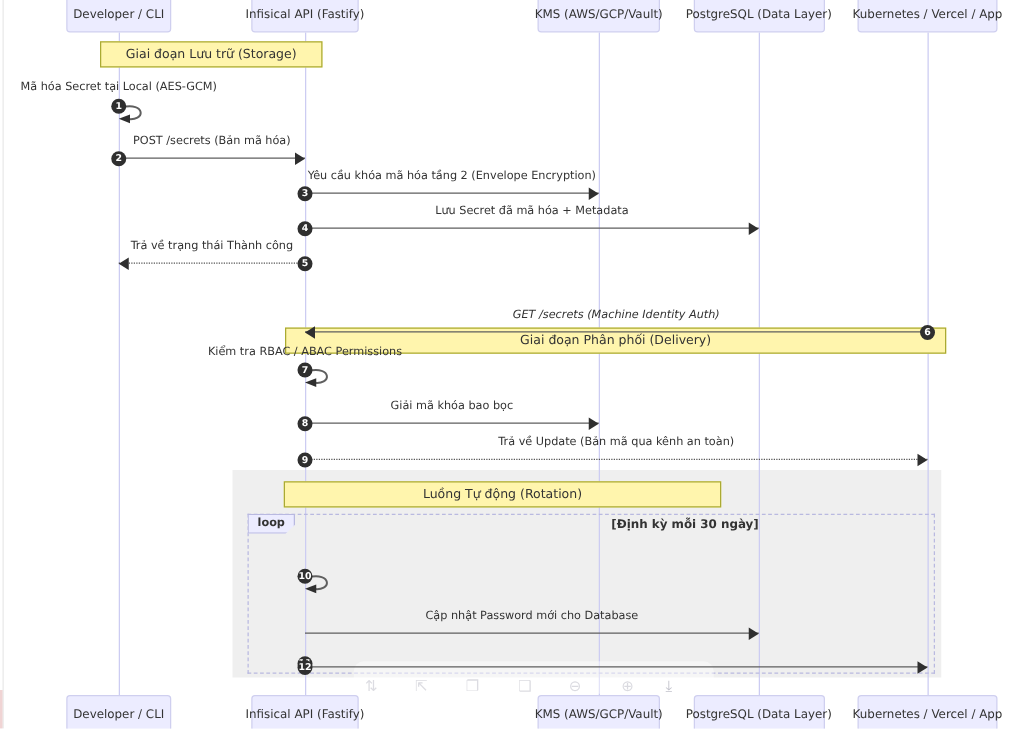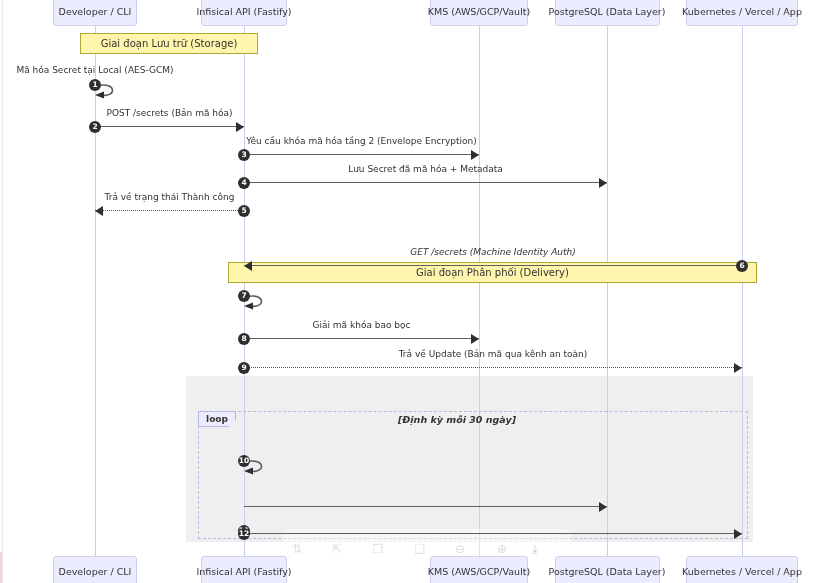--- a/index.html
+++ b/index.html
@@ -32,22 +32,22 @@
   }
   .self-arc{position:absolute;}
   .bg-rect{position:absolute;}
   .loop-frame{position:absolute;}
   .loop-tab{
     position:absolute;display:flex;align-items:center;justify-content:center;
     font-size:9px;font-weight:600;color:#333;
     clip-path:polygon(0 0,100% 0,100% 55%,80% 100%,0 100%);
   }
   .loop-cond{
-    position:absolute;width:300px;text-align:center;font-size:9.5px;
-    font-weight:600;color:#333;white-space:nowrap;font-style:italic;
+    position:absolute;width:300px;text-align:right;font-size:9.5px;
+    font-weight:600;color:#333;white-space:nowrap;
   }
   .ghost-bar{position:absolute;border-radius:8px;}
   .ghost-icon{
     position:absolute;width:18px;height:18px;display:flex;align-items:center;justify-content:center;
     font-size:12px;color:#8f8fa0;cursor:pointer;
   }
   .edge-line{position:absolute;}
 </style>
 </head>
 <body>
@@ -67,20 +67,21 @@
     <div class="ghost-bar" style="left: 283px; top: 529px; width: 288px; height: 26px; background: rgba(255, 255, 255, 0.45);"></div>
     <div class="ghost-icon" style="left: 288px; top: 540px; opacity: 0.3;">⇅</div>
     <div class="ghost-icon" style="left: 328px; top: 540px; opacity: 0.3;">⇱</div>
     <div class="ghost-icon" style="left: 369px; top: 540px; opacity: 0.3;">❐</div>
     <div class="ghost-icon" style="left: 411px; top: 540px; opacity: 0.3;">❑</div>
     <div class="ghost-icon" style="left: 451px; top: 540px; opacity: 0.32;">⊖</div>
     <div class="ghost-icon" style="left: 493px; top: 540px; opacity: 0.32;">⊕</div>
     <div class="ghost-icon" style="left: 526px; top: 540px; opacity: 0.55;">⤓</div>
     <div class="note" style="left: 80px; top: 33px; width: 178px; background: rgb(255, 245, 173); border: 1px solid rgb(170, 170, 51);">Giai đoạn Lưu trữ (Storage)</div>
     <div class="note" style="left: 228px; top: 218px; width: 529px; background: rgb(255, 245, 173); border: 1px solid rgb(170, 170, 51); margin-top: 44px;">Giai đoạn Phân phối (Delivery)</div>
+    <div class="note" style="left: 227px; top: 385px; width: 350px; background: rgb(255, 245, 173); border: 1px solid rgb(170, 170, 51);">Luồng Tự động (Rotation)</div>
     <div class="msg-label" style="left: -75px; top: 65px;">Mã hóa Secret tại Local (AES-GCM)</div>
     <div class="self-arc" style="left: 95px; top: 82px; width: 28px; height: 20px;">
       <svg width="28" height="20" style="display:block">
         <path d="M2,4 C22,-1 22,16 6,13" fill="none" stroke="#5f5f5f" stroke-width="1.6"></path>
         <polygon points="0,13 9,9.5 9,16.5" fill="#2f2f2f"></polygon>
       </svg>
     </div>
     <div class="seq-num" style="left: 89px; top: 79px;">1</div>
     <div class="msg-label" style="left: -0.5px; top: 108px;">POST /secrets (Bản mã hóa)</div>
     <div class="msg-line" style="left: 95px; top: 126px; width: 149px;"></div>
@@ -95,20 +96,21 @@
     <div class="arrowhead" style="left: 599px; top: 178px; border-top: 5px solid transparent; border-bottom: 5px solid transparent; border-left: 8px solid rgb(47, 47, 47);"></div>
     <div class="seq-num" style="left: 238px; top: 177px;">4</div>
     <div class="msg-label" style="left: -0.5px; top: 192px;">Trả về trạng thái Thành công</div>
     <div class="msg-line dashed" style="left: 95px; top: 210px; width: 149px;"></div>
     <div class="arrowhead" style="left: 95px; top: 206px; border-top: 5px solid transparent; border-bottom: 5px solid transparent; border-right: 8px solid rgb(47, 47, 47);"></div>
     <div class="seq-num" style="left: 238px; top: 205px;">5</div>
     <div class="msg-label" style="left: 323px; top: 247px; font-style: italic;">GET /secrets (Machine Identity Auth)</div>
     <div class="msg-line" style="left: 244px; top: 265px; width: 498px;"></div>
     <div class="arrowhead" style="left: 244px; top: 261px; border-top: 5px solid transparent; border-bottom: 5px solid transparent; border-right: 8px solid rgb(47, 47, 47);"></div>
     <div class="seq-num" style="left: 736px; top: 260px;">6</div>
+    <div class="msg-label" style="left: 74px; top: 277px;">Kiểm tra RBAC / ABAC Permissions</div>
     <div class="self-arc" style="left: 244px; top: 293px; width: 28px; height: 20px;">
       <svg width="28" height="20" style="display:block">
         <path d="M2,4 C22,-1 22,16 6,13" fill="none" stroke="#5f5f5f" stroke-width="1.6"></path>
         <polygon points="0,13 9,9.5 9,16.5" fill="#2f2f2f"></polygon>
       </svg>
     </div>
     <div class="seq-num" style="left: 238px; top: 290px;">7</div>
     <div class="msg-label" style="left: 191.5px; top: 320px;">Giải mã khóa bao bọc</div>
     <div class="msg-line" style="left: 244px; top: 338px; width: 235px;"></div>
     <div class="arrowhead" style="left: 471px; top: 334px; border-top: 5px solid transparent; border-bottom: 5px solid transparent; border-left: 8px solid rgb(47, 47, 47);"></div>
@@ -117,20 +119,21 @@
     <div class="msg-line dashed" style="left: 244px; top: 367px; width: 498px;"></div>
     <div class="arrowhead" style="left: 734px; top: 363px; border-top: 5px solid transparent; border-bottom: 5px solid transparent; border-left: 8px solid rgb(47, 47, 47);"></div>
     <div class="seq-num" style="left: 238px; top: 362px;">9</div>
     <div class="self-arc" style="left: 244px; top: 458px; width: 28px; height: 20px;">
       <svg width="28" height="20" style="display:block">
         <path d="M2,4 C22,-1 22,16 6,13" fill="none" stroke="#5f5f5f" stroke-width="1.6"></path>
         <polygon points="0,13 9,9.5 9,16.5" fill="#2f2f2f"></polygon>
       </svg>
     </div>
     <div class="seq-num" style="left: 238px; top: 455px;">10</div>
+    <div class="msg-label" style="left: 255.5px; top: 488px;">Cập nhật Password mới cho Database</div>
     <div class="msg-line" style="left: 244px; top: 506px; width: 363px;"></div>
     <div class="arrowhead" style="left: 599px; top: 502px; border-top: 5px solid transparent; border-bottom: 5px solid transparent; border-left: 8px solid rgb(47, 47, 47);"></div>
     <div class="seq-num" style="left: 238px; top: 525px;">11</div>
     <div class="msg-line" style="left: 244px; top: 533px; width: 498px;"></div>
     <div class="arrowhead" style="left: 734px; top: 529px; border-top: 5px solid transparent; border-bottom: 5px solid transparent; border-left: 8px solid rgb(47, 47, 47);"></div>
     <div class="seq-num" style="left: 238px; top: 528px;">12</div>
     <div class="actor-box" style="left: 53px; top: -4px; width: 84px; background: rgb(236, 236, 255); border: 1px solid rgb(207, 207, 239);">Developer / CLI</div>
     <div class="actor-box" style="left: 53px; top: 556px; width: 84px; background: rgb(236, 236, 255); border: 1px solid rgb(207, 207, 239);">Developer / CLI</div>
     <div class="actor-box" style="left: 201px; top: -4px; width: 86px; background: rgb(236, 236, 255); border: 1px solid rgb(207, 207, 239);">Infisical API (Fastify)</div>
     <div class="actor-box" style="left: 201px; top: 556px; width: 86px; background: rgb(236, 236, 255); border: 1px solid rgb(207, 207, 239);">Infisical API (Fastify)</div>

